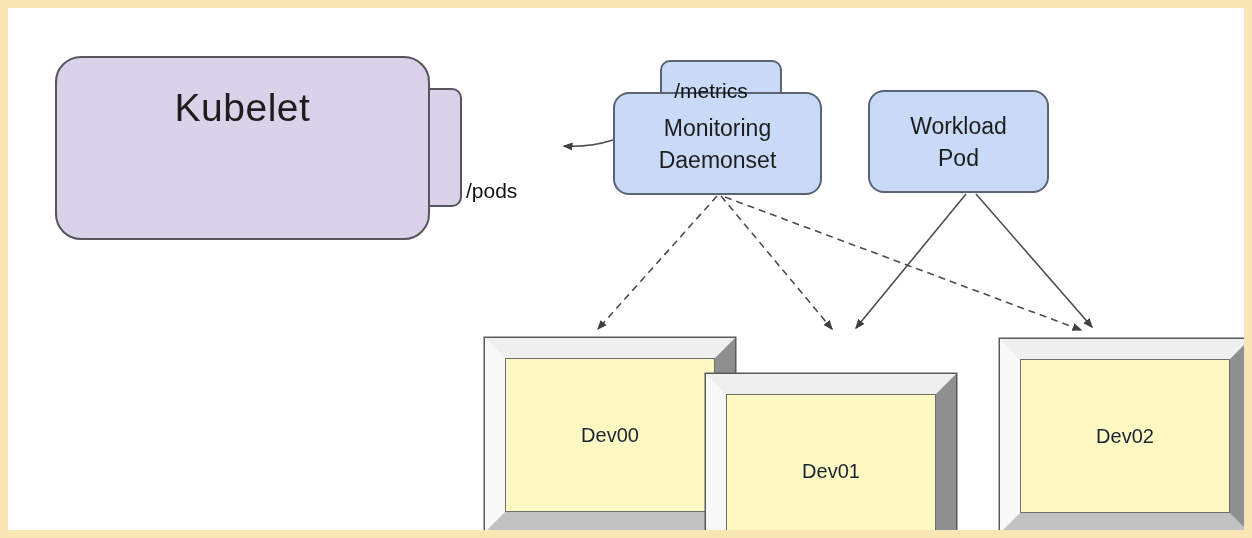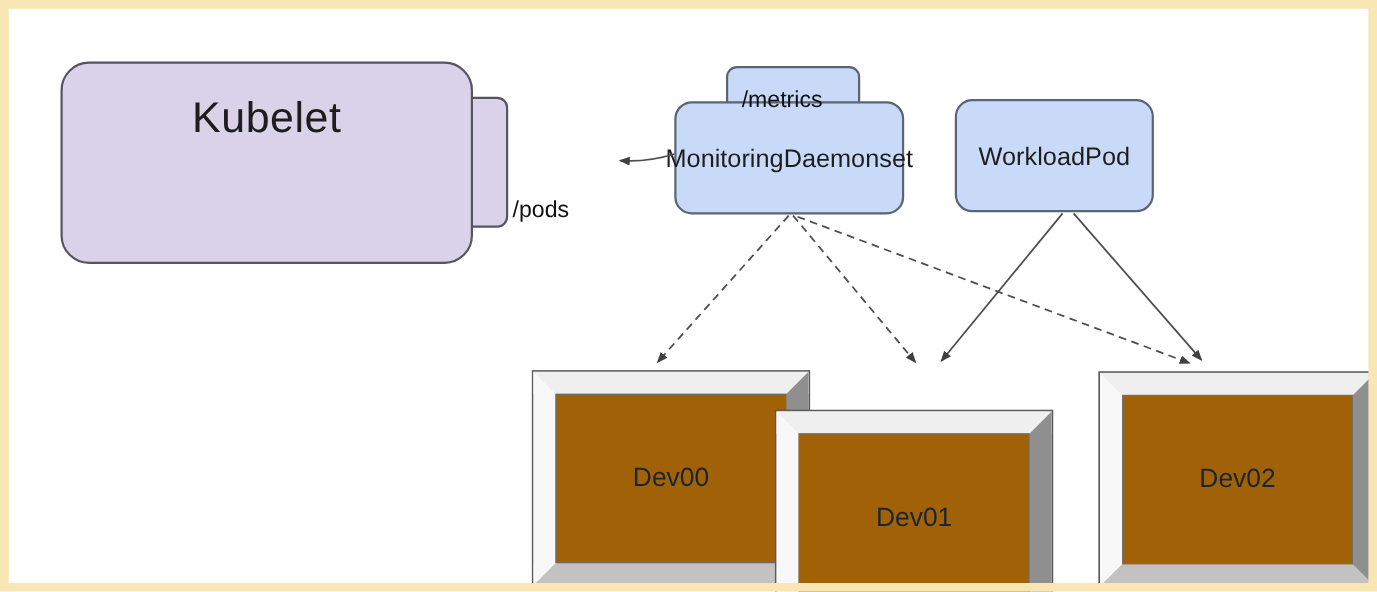--- a/index.html
+++ b/index.html
@@ -37,21 +37,21 @@
 
   
   .metrics-tab{
     left:660px;top:60px;width:122px;height:44px;
     background:#c9daf8;border:2px solid #5b6473;border-radius:10px;
     z-index:1;
   }
   .blue-box{
     background:#c9daf8;border:2px solid #5b6473;border-radius:16px;
     z-index:2;
-    display:flex;flex-direction:row;justify-content:center;align-items:center;
+    display:flex;flex-direction:column;justify-content:center;align-items:center;
     font-size:23px;line-height:32px;text-align:left;
   }
   .monitoring-main{left:613px;top:92px;width:209px;height:103px;}
   .workload-main{left:868px;top:90px;width:181px;height:103px;}
 
   
   .endpoint-label{
     position:absolute;font-size:21px;color:#111;white-space:nowrap;
     z-index:3;
     margin-top:48px;
@@ -66,23 +66,23 @@
     border-top-color:#efefef;
     border-left-color:#f8f8f8;
     border-right-color:#8f8f8f;
     border-bottom-color:#c2c2c2;
     box-shadow:0 0 0 1.5px #5a5a5a;
     background:#ededed;
     z-index:2;
   }
   .device-face{
     width:100%;height:100%;box-sizing:border-box;
-    border:1.5px solid #6e6e6e;background:#a16207;
+    border:1.5px solid #6e6e6e;background:#fef9c3;
     display:flex;justify-content:center;align-items:center;
-    font-size:24px;color:#1b2433;
+    font-size:20px;color:#1b2433;
   }
   .dev00{left:485px;}
   .dev01{left:706px;margin-top:36px;}
   .dev02{left:1000px;top:339px;}
 
   
   #edges{position:absolute;left:0;top:0;width:1252px;height:538px;z-index:5;pointer-events:none;}
   .edge{stroke:#4d4d4d;stroke-width:1.6;fill:none;}
   .edge.dashed{stroke-dasharray:7 5;}
 </style>

